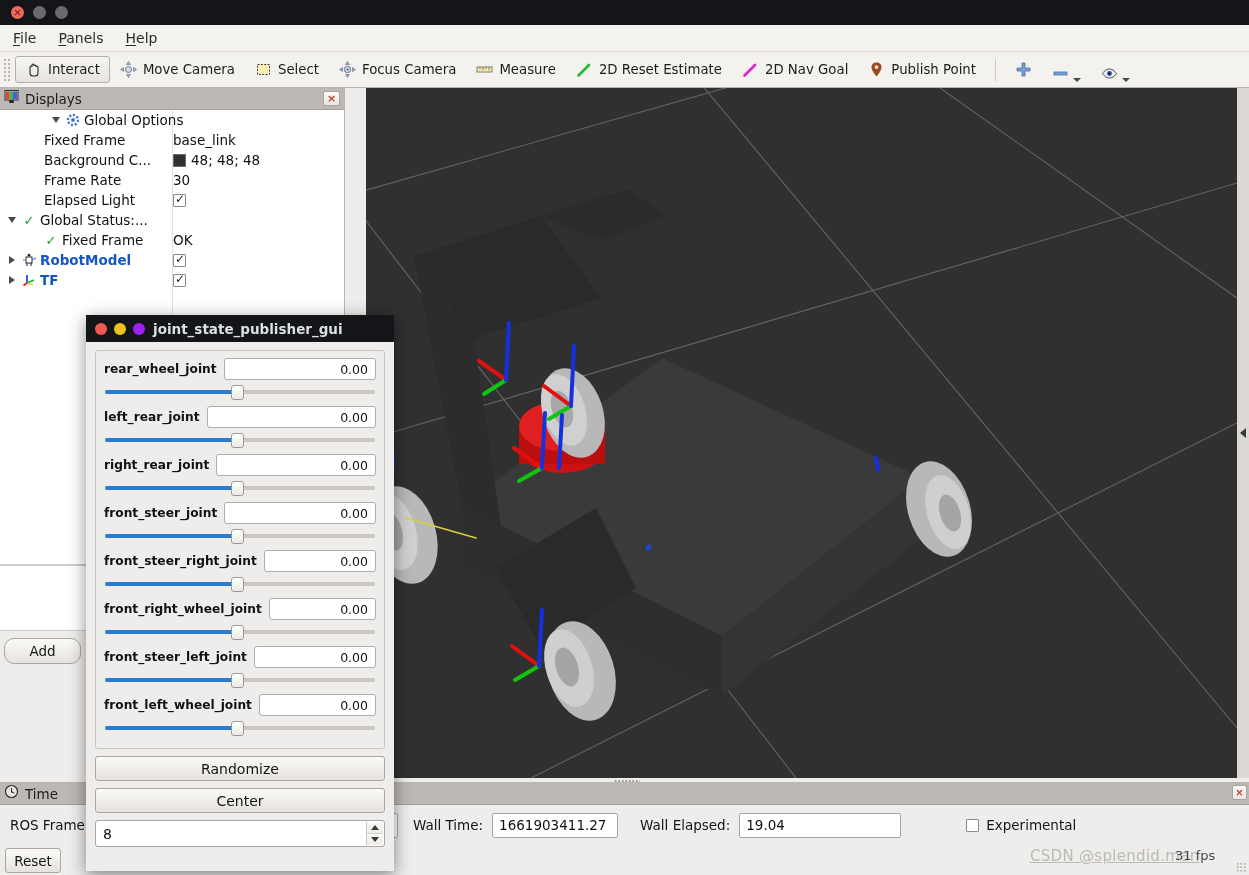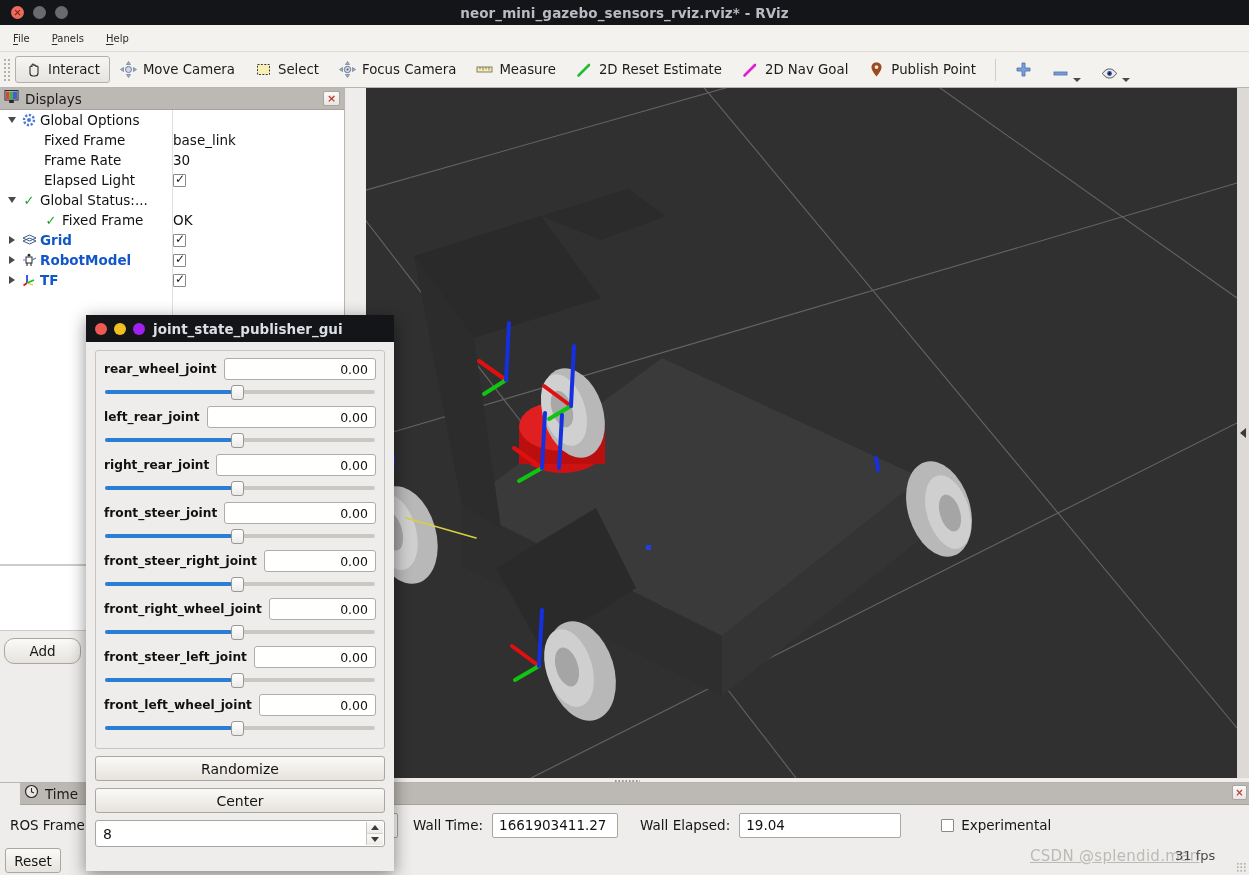--- a/index.html
+++ b/index.html
@@ -33,21 +33,21 @@
     letter-spacing: .1px;
   }
 
   
   .menubar {
     position: absolute; left: 0; top: 25px; width: 1249px; height: 27px;
     background: #f4f2ef; display: flex; align-items: center;
     border-bottom: 1px solid #e0ddd9;
   }
   .menu-item {
-    font-size: 10px; color: #2b2b2b; padding: 2px 9px; margin-left: 4px;
+    font-size: 14px; color: #2b2b2b; padding: 2px 9px; margin-left: 4px;
     cursor: default;
   }
   .menu-item span { text-decoration: underline; text-underline-offset: 2px; }
 
   
   .toolbar {
     position: absolute; left: 0; top: 52px; width: 1249px; height: 36px;
     background: #f4f2ef; display: flex; align-items: center;
     border-bottom: 1px solid #b8b5b0;
   }
@@ -140,39 +140,39 @@
     background: #efedeb; border-top: 1px solid #cfccc7;
   }
 
   
   .time-panel {
     position: absolute; left: 0; top: 782px; width: 1249px; height: 93px;
     background: #efedeb; border-top: 1px solid #b8b5b0;
   }
   .time-header {
     height: 22px; background: #bcb8b3; display: flex; align-items: center;
-    padding: 0 4px; border-bottom: 1px solid #a5a19c; margin-left: 20px;
+    padding: 0 4px; border-bottom: 1px solid #a5a19c;
   }
   .time-row {
     position: absolute; left: 0; top: 22px; width: 1249px; height: 40px;
     display: flex; align-items: center;
   }
   .tlabel { font-size: 13.5px; color: #151515; margin-left: 10px; }
   .tinput {
     height: 25px; background: #fff; border: 1px solid #a9a5a1; border-radius: 2px;
     font-size: 13.5px; color: #111; padding: 0 6px; display: flex; align-items: center;
     margin-left: 9px;
   }
   .reset-btn {
     position: absolute; left: 5px; top: 65px; width: 56px; height: 25px;
     background: linear-gradient(#fbfaf8,#e6e3de); border: 1px solid #aaa6a1;
     border-radius: 3px; font-size: 13.5px; color: #151515;
     display: flex; align-items: center; justify-content: center; cursor: default;
   }
-  .exp-wrap { display: flex; align-items: center; gap: 7px; margin-left: 40px; }
+  .exp-wrap { display: flex; align-items: center; gap: 7px; margin-left: 65px; }
   .exp-box { width: 13px; height: 13px; border: 1px solid #8d8a86; background: #fff; border-radius: 1px; }
 
   
   .viewport {
     position: absolute; left: 366px; top: 88px; width: 871px; height: 690px;
     background: #303030; overflow: hidden;
   }
   .vp-svg { position: absolute; left:0; top:0; }
   .right-rail {
     position: absolute; left: 1237px; top: 88px; width: 12px; height: 690px;
@@ -273,21 +273,20 @@
 </style>
 </head>
 <body>
 
 <div class="titlebar">
   <div class="wc-group">
     <div class="wc close"></div>
     <div class="wc min"></div>
     <div class="wc max"></div>
   </div>
-  <div class="title-text">neor_mini_gazebo_sensors_rviz.rviz* - RViz</div>
 </div>
 
 <div class="menubar">
   <div class="menu-item"><span>F</span>ile</div>
   <div class="menu-item"><span>P</span>anels</div>
   <div class="menu-item"><span>H</span>elp</div>
 </div>
 
 <div class="toolbar">
   <div class="grip"></div>
@@ -521,40 +520,47 @@
         <rect x="5.2" y="11" width="4.6" height="3" fill="#2b2b2b"></rect>
       </svg>
     </span>
     <span class="panel-title">Displays</span>
     <span class="panel-close">×</span>
   </div>
 
   <div class="dp-body">
     <div class="vline"></div>
 
-    <div class="tree-row" style="padding-left:4px;">
+    <div class="tree-row" style="padding-left:4px;margin-left:44px;">
       <span class="expander">
           <i class="tri-down"></i>
         </span>
       <span class="row-icon">
         <svg width="14" height="14" viewBox="0 0 14 14">
             <circle cx="7" cy="7" r="5" fill="none" stroke="#4a7ad0" stroke-width="2.4" stroke-dasharray="2.2 1.6"></circle>
             <circle cx="7" cy="7" r="2" fill="#4a7ad0"></circle>
           </svg>
       </span>
       <span class="row-label">Global Options</span>
     </div>
 
     <div class="tree-row" style="padding-left:42px;">
       <span class="row-label">Fixed Frame</span>
       <span class="col-val">
           <span>base_link</span>
         </span>
     </div>
 
+    <div class="tree-row" style="padding-left:42px;">
+      <span class="row-label">Background C...</span>
+      <span class="col-val">
+        <span class="swatch"></span>
+        <span>48; 48; 48</span>
+      </span>
+    </div>
 
     <div class="tree-row" style="padding-left:42px;">
       <span class="row-label">Frame Rate</span>
       <span class="col-val">
           <span>30</span>
         </span>
     </div>
 
     <div class="tree-row" style="padding-left:42px;">
       <span class="row-label">Elapsed Light</span>
@@ -572,35 +578,20 @@
     </div>
 
     <div class="tree-row" style="padding-left:42px;">
       <span class="row-icon tick">✓</span>
       <span class="row-label">Fixed Frame</span>
       <span class="col-val">
           <span>OK</span>
         </span>
     </div>
 
-    <div class="tree-row" style="padding-left:4px;">
-      <span class="expander">
-          <i class="tri-right"></i>
-        </span>
-      <span class="row-icon">
-        <svg width="15" height="14" viewBox="0 0 15 14">
-            <path d="M1 5 L7.5 2 L14 5 L7.5 8 Z" fill="none" stroke="#3b5a8a" stroke-width="1"></path>
-            <path d="M1 8 L7.5 5 L14 8 L7.5 11 Z" fill="none" stroke="#3b5a8a" stroke-width="1"></path>
-          </svg>
-      </span>
-      <span class="row-label link">Grid</span>
-      <span class="col-val">
-          <span class="chk"></span>
-        </span>
-    </div>
 
     <div class="tree-row" style="padding-left:4px;">
       <span class="expander">
           <i class="tri-right"></i>
         </span>
       <span class="row-icon">
         <svg width="15" height="14" viewBox="0 0 15 14">
             <rect x="4" y="4" width="6" height="6" fill="none" stroke="#2b2b2b" stroke-width="1"></rect>
             <circle cx="7" cy="2.2" r="1.4" fill="#2b2b2b"></circle>
             <path d="M1 7 L4 7 M10 7 L14 5" stroke="#4a7ad0" stroke-width="1.2"></path>

